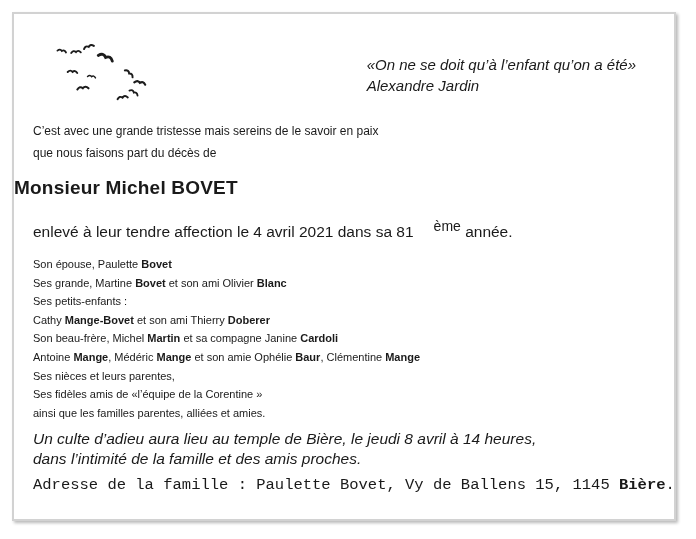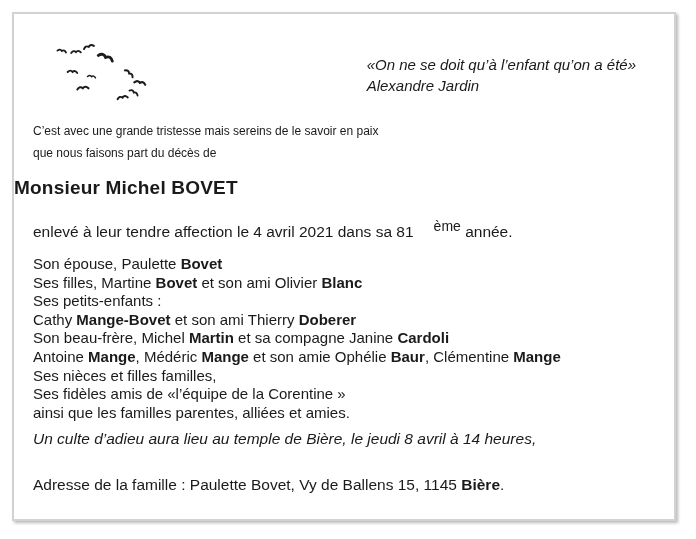--- a/index.html
+++ b/index.html
@@ -49,37 +49,38 @@
   .passing {
     position: absolute;
     left: 19px; top: 204px;
     font-size: 15.5px;
     white-space: nowrap;
   }
   .passing sup { font-size: 14px; padding-left: 20px; }
   .family {
     position: absolute;
     left: 19px; top: 241px;
-    font-size: 15px;
+    font-size: 11px;
     line-height: 18.6px;
     white-space: nowrap;
   }
   .ceremony {
     position: absolute;
     left: 19px; top: 415px;
     font-size: 15.5px;
     line-height: 19.5px;
     white-space: nowrap;
     font-style: italic;
   }
   .address {
     position: absolute;
     left: 19px; top: 462px;
     font-size: 15.5px;
     white-space: nowrap;
+    font-family: Liberation Mono, monospace;
   }
   .b { font-weight: bold; }
 </style>
 </head>
 <body>
 
 <div class="frame">
 
   <svg class="birds" width="110" height="80" viewBox="0 0 110 80" aria-hidden="true">
     <g stroke="#1c1c1c" fill="none" stroke-linecap="round">
@@ -106,29 +107,30 @@
     <div>C’est avec une grande tristesse mais sereins de le savoir en paix</div>
     <div>que nous faisons part du décès de</div>
   </div>
 
   <div class="title">Monsieur Michel BOVET</div>
 
   <div class="passing"><span>enlevé à leur tendre affection le 4 avril 2021 dans sa 81</span><sup>ème</sup><span> année.</span></div>
 
   <div class="family">
     <div><span>Son épouse, Paulette </span><span class="b">Bovet</span></div>
-    <div><span>Ses filles, Martine </span><span class="b">Bovet</span><span> et son ami Olivier </span><span class="b">Blanc</span></div>
+    <div><span>Ses grande, Martine </span><span class="b">Bovet</span><span> et son ami Olivier </span><span class="b">Blanc</span></div>
     <div><span>Ses petits-enfants :</span></div>
     <div><span>Cathy </span><span class="b">Mange-Bovet</span><span> et son ami Thierry </span><span class="b">Doberer</span></div>
     <div><span>Son beau-frère, Michel </span><span class="b">Martin</span><span> et sa compagne Janine </span><span class="b">Cardoli</span></div>
     <div><span>Antoine </span><span class="b">Mange</span><span>, Médéric </span><span class="b">Mange</span><span> et son amie Ophélie </span><span class="b">Baur</span><span>, Clémentine </span><span class="b">Mange</span></div>
-    <div><span>Ses nièces et filles familles,</span></div>
+    <div><span>Ses nièces et leurs parentes,</span></div>
     <div><span>Ses fidèles amis de «l’équipe de la Corentine »</span></div>
     <div><span>ainsi que les familles parentes, alliées et amies.</span></div>
   </div>
 
   <div class="ceremony">
     <div>Un culte d’adieu aura lieu au temple de Bière, le jeudi 8 avril à 14 heures,</div>
+    <div>dans l’intimité de la famille et des amis proches.</div>
   </div>
 
   <div class="address"><span>Adresse de la famille : Paulette Bovet, Vy de Ballens 15, 1145 </span><span class="b">Bière</span><span>.</span></div>
 
 </div>
 
 </body></html>

